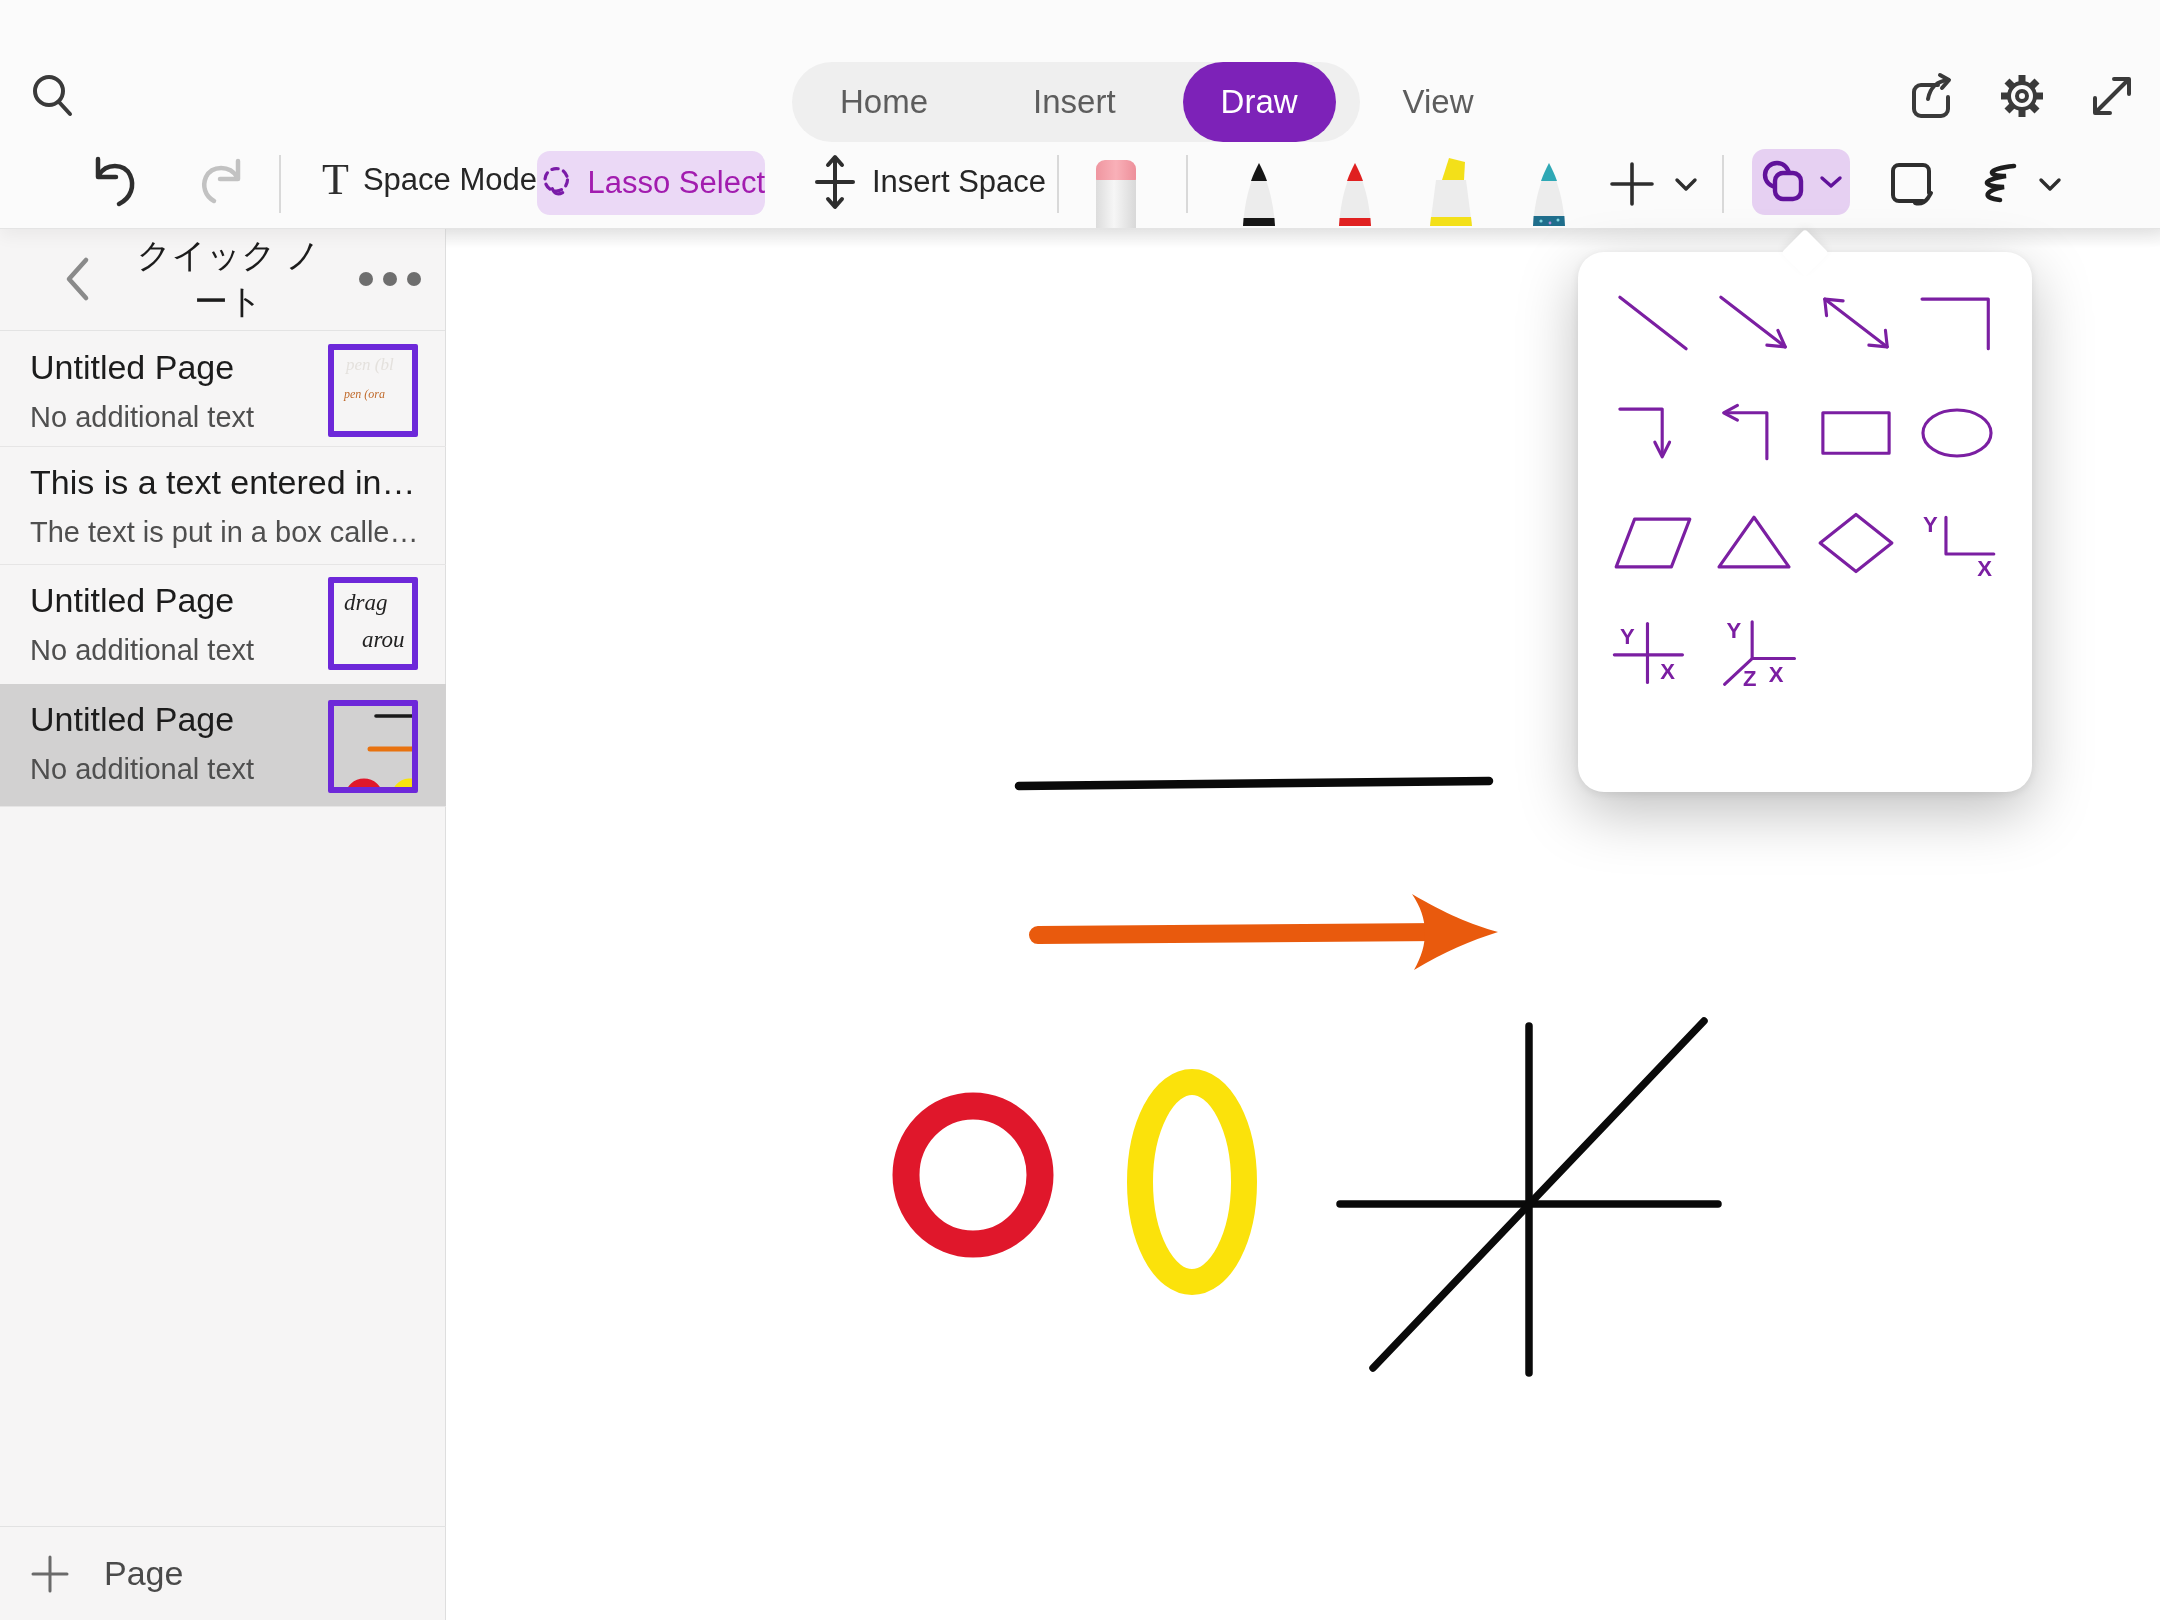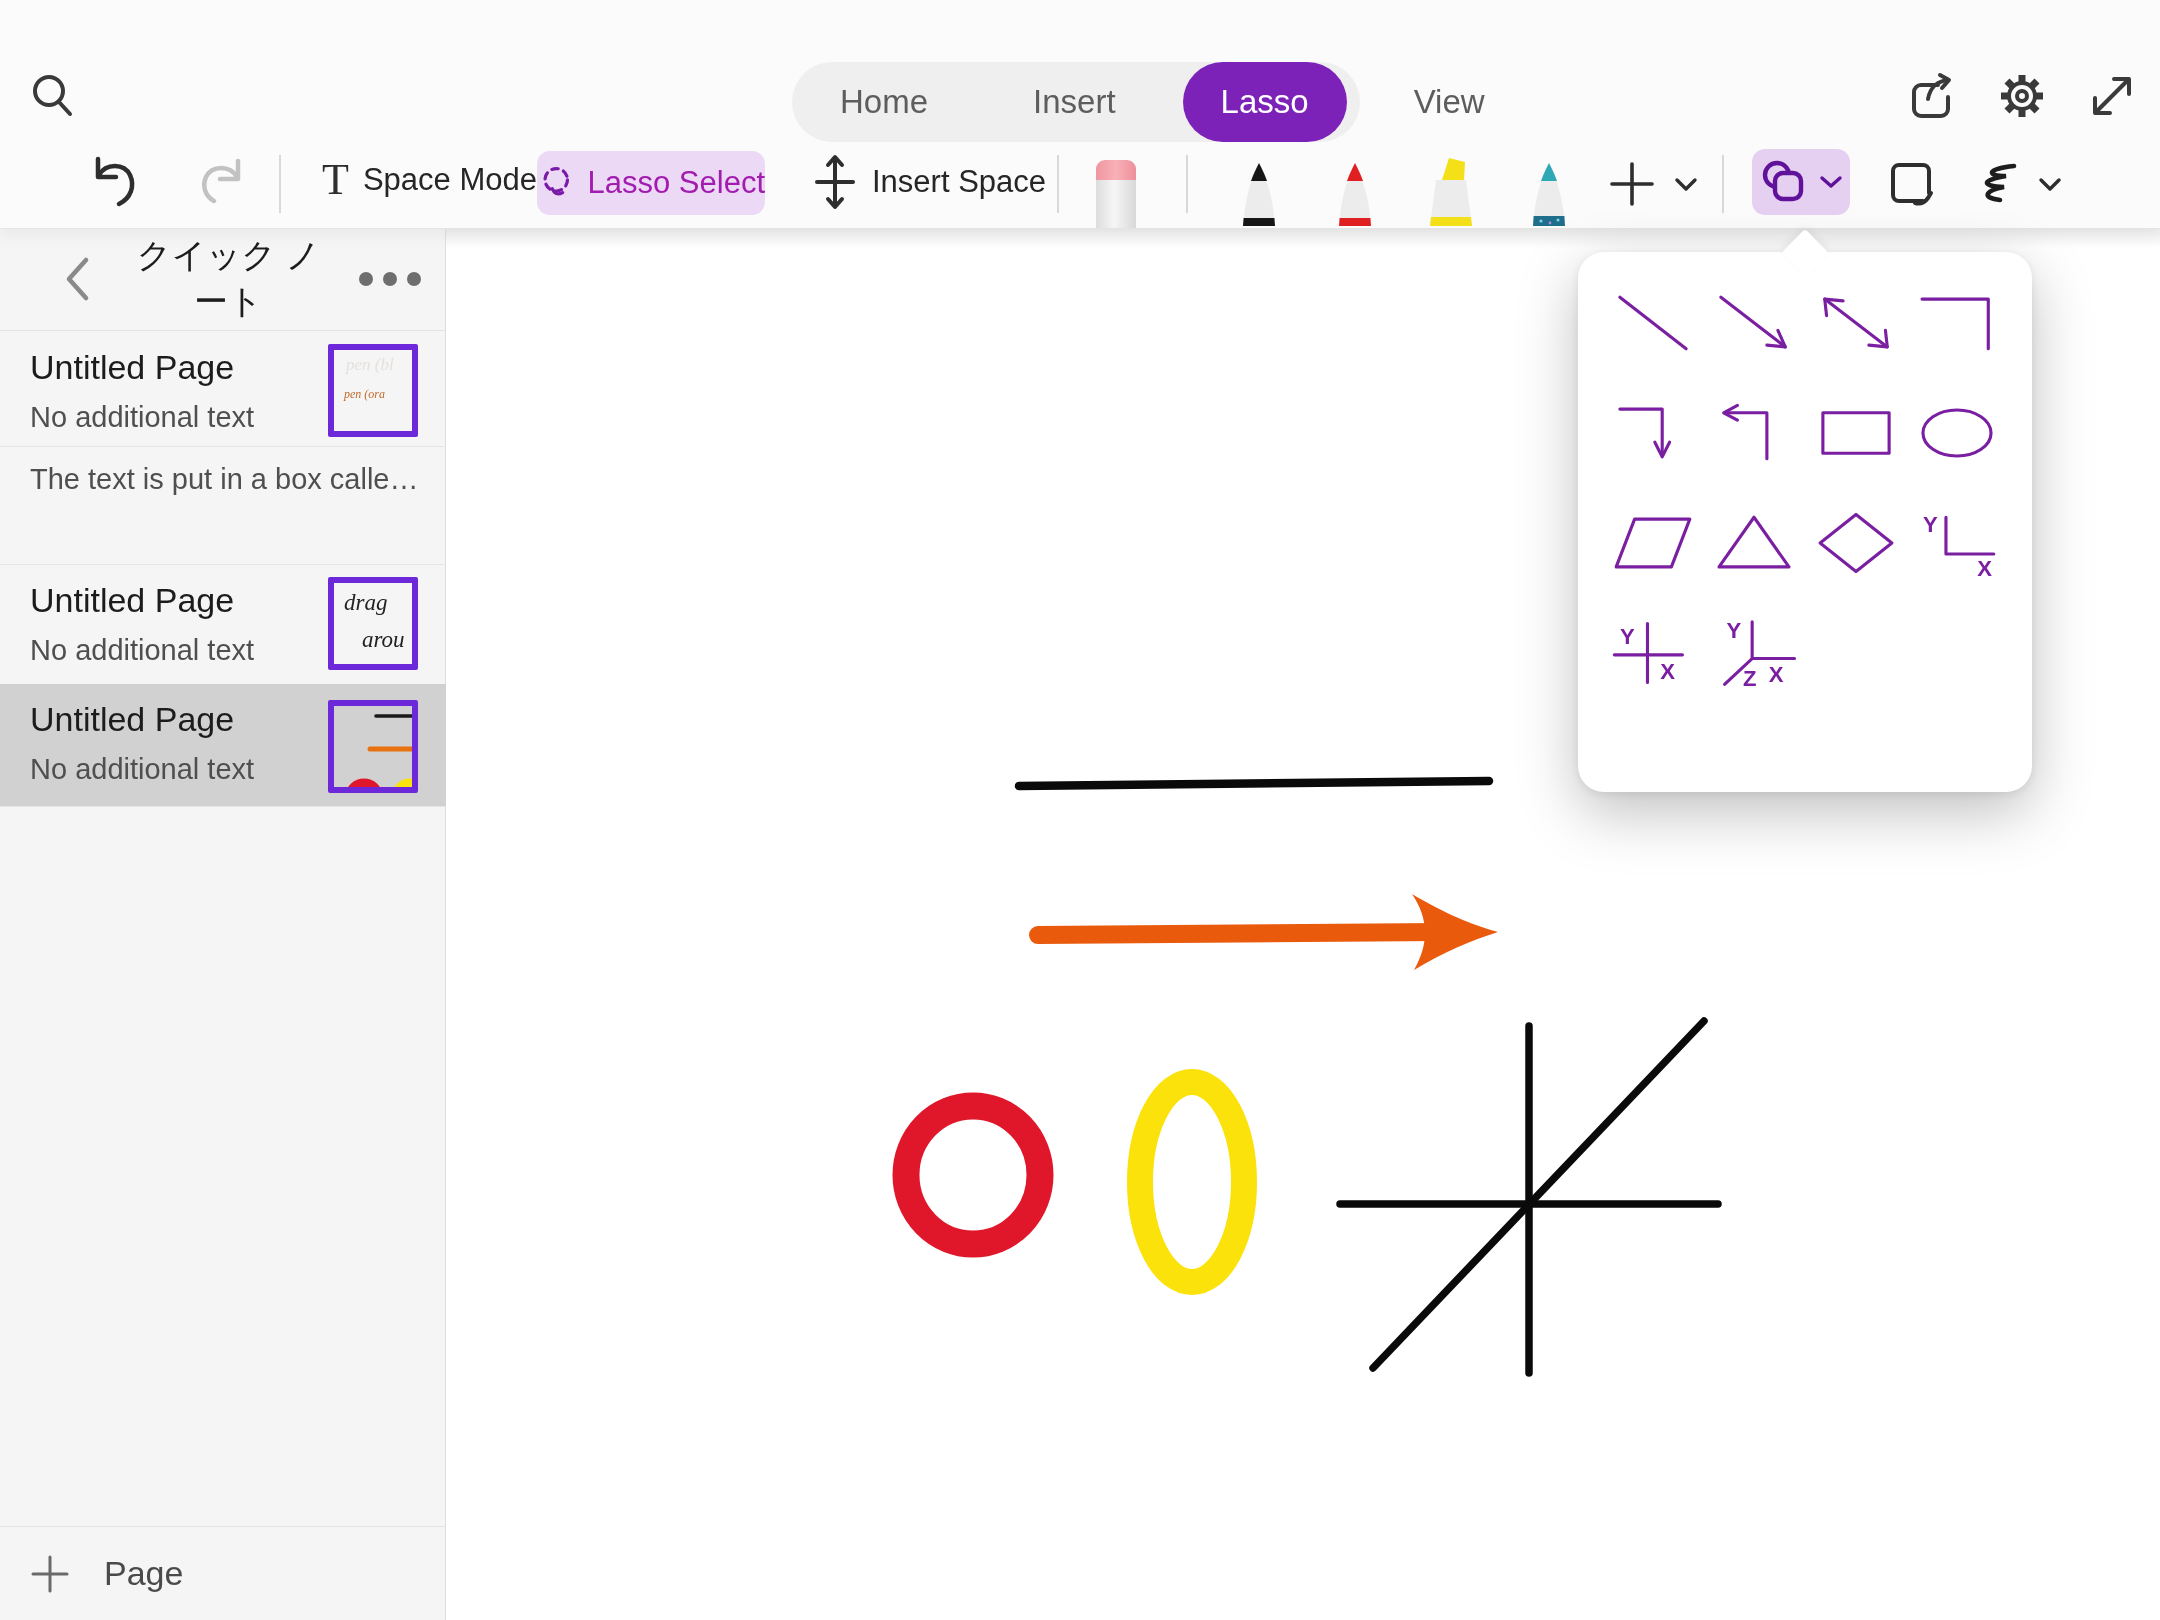--- a/index.html
+++ b/index.html
@@ -74,21 +74,21 @@
   <div class="iconbtn abs" style="left:24px; top:68px; width:56px; height:56px;">
     <svg width="48" height="52" viewBox="0 0 48 52">
       <circle cx="21" cy="21" r="14" fill="none" stroke="#3a3a3a" stroke-width="4"></circle>
       <line x1="31" y1="32" x2="42" y2="44" stroke="#3a3a3a" stroke-width="4" stroke-linecap="round"></line>
     </svg>
   </div>
 
   <div class="tab-group">
     <div class="tab">Home</div>
     <div class="tab">Insert</div>
-    <div class="tab active">Lasso</div>
+    <div class="tab active">Draw</div>
     <div class="tab">View</div>
   </div>
 
   <div class="iconbtn abs" style="left:1905px; top:70px; width:52px; height:52px;">
     <svg width="50" height="50" viewBox="0 0 50 50" fill="none" stroke="#3a3a3a" stroke-width="4" stroke-linecap="round" stroke-linejoin="round">
       <path d="M32,14 H15 a7,7 0 0 0 -7,7 v17 a7,7 0 0 0 7,7 h20 a7,7 0 0 0 7,-7 V26"></path>
       <path d="M22,28 C24,16 32,10 42,9"></path>
       <path d="M34,4 L43,9 L36,17"></path>
     </svg>
   </div>
@@ -267,20 +267,21 @@
     <div class="t">Untitled Page</div>
     <div class="s">No additional text</div>
     <div class="thumb">
       <div class="hw" style="color:#e4e1dd; font-size:17px; padding:4px 0 0 12px;">pen (bl</div>
       <div class="hw" style="color:#c06a2b; font-size:12px; padding:12px 0 0 10px;">pen (ora</div>
     </div>
   </div>
   <div class="sb-div" style="top:218px;"></div>
 
   <div class="sb-item wide" style="top:219px; height:117px;">
+    <div class="t">This is a text entered in…</div>
     <div class="s">The text is put in a box called…</div>
   </div>
   <div class="sb-div" style="top:336px;"></div>
 
   <div class="sb-item" style="top:337px; height:118px;">
     <div class="t">Untitled Page</div>
     <div class="s">No additional text</div>
     <div class="thumb">
       <div class="hw" style="color:#222; font-size:23px; padding:6px 0 0 10px;">drag</div>
       <div class="hw" style="color:#222; font-size:23px; padding:8px 0 0 28px;">arou</div>

